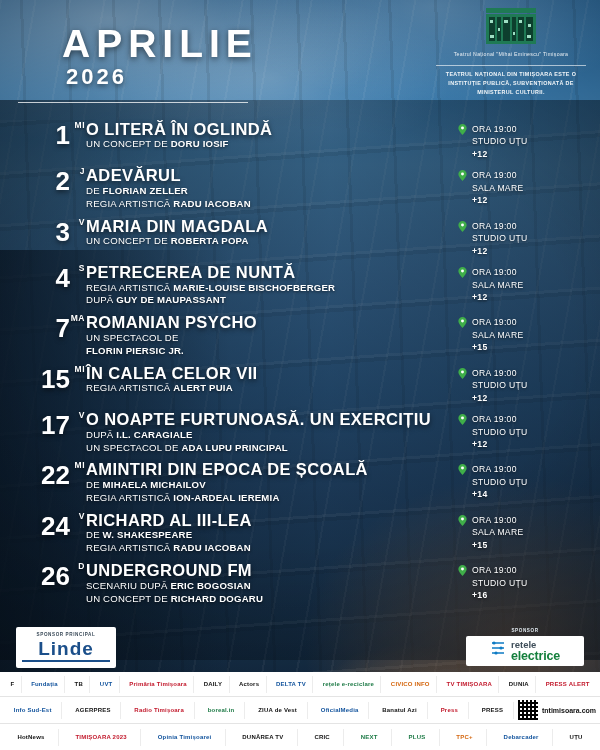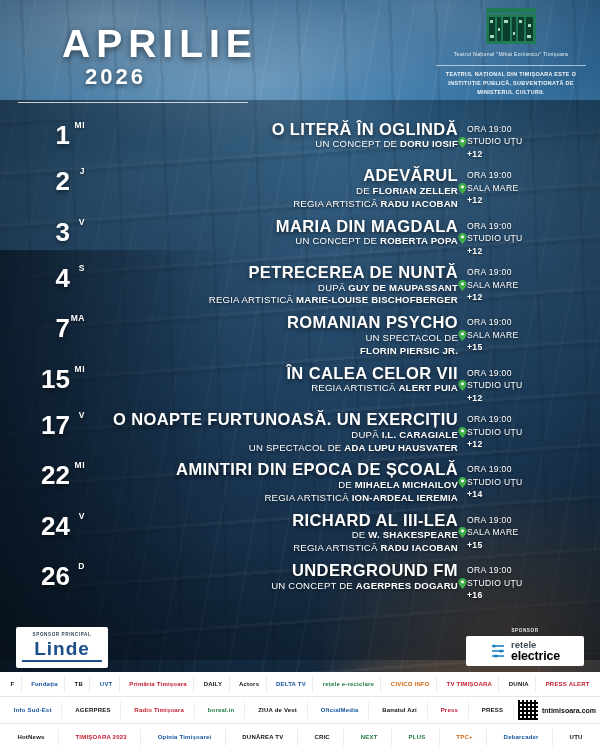--- a/index.html
+++ b/index.html
@@ -80,21 +80,20 @@
   .month {
     position: absolute; left: 62px; top: 22px;
     font-size: 39px; font-weight: 700; letter-spacing: 6px;
     text-shadow: 0 2px 6px rgba(0,0,0,.55);
     text-align: center;
   }
   .year {
     position: absolute; left: 66px; top: 64px;
     font-size: 22px; font-weight: 700; letter-spacing: 3px;
     text-shadow: 0 2px 5px rgba(0,0,0,.5);
-    margin-left: 19px;
   }
   .head-rule {
     position: absolute; left: 18px; top: 102px; width: 230px; height: 1px;
     background: rgba(255,255,255,.75);
   }
   .tnt-logo {
     position: absolute; right: 14px; top: 8px; width: 150px; text-align: center;
   }
   .tnt-mark { margin: 0 auto; display: block; }
   .tnt-name {
@@ -125,60 +124,60 @@
   }
   .daynum {
     font-size: 26px; font-weight: 700; line-height: 1;
     text-shadow: 0 2px 5px rgba(0,0,0,.55);
   }
   .dayabbr {
     position: absolute; right: 1px; top: 0;
     font-size: 8.5px; font-weight: 700; letter-spacing: .5px;
     text-shadow: 0 1px 3px rgba(0,0,0,.6);
   }
-  .info { flex: 1 1 auto; padding-top: 0px; text-align: right; }
+  .info { flex: 1 1 auto; padding-top: 0px; }
   .title {
     font-size: 16.5px; font-weight: 700; letter-spacing: .4px; line-height: 1.12;
     text-shadow: 0 2px 5px rgba(0,0,0,.6);
   }
   .credit {
     font-size: 9.6px; line-height: 1.35; letter-spacing: .2px;
     text-shadow: 0 1px 3px rgba(0,0,0,.6);
   }
   .credit b { font-weight: 700; }
   .meta {
     flex: 0 0 128px; width: 128px;
-    display: flex; align-items: center; 
+    display: flex; align-items: flex-start; gap: 5px;
     padding-top: 3px;
   }
   .pin { flex: 0 0 9px; padding-top: 1px; }
   .meta-lines { font-size: 8.6px; line-height: 1.45; letter-spacing: .3px;
     text-shadow: 0 1px 3px rgba(0,0,0,.6); }
   .meta-lines .age { font-weight: 700; }
 
   
   .sponsor-top {
-    position: absolute; left: 16px; bottom: 82px; width: 92px;
+    position: absolute; left: 16px; bottom: 82px; width: 100px;
     background: #fff; color: #123; border-radius: 2px;
     padding: 5px 6px 6px 6px; text-align: center;
   }
   .sponsor-label { font-size: 4.6px; letter-spacing: .6px; color: #3a4a58; font-weight: 700; }
   .linde { font-size: 19px; font-weight: 700; color: #1b4f8a; letter-spacing: 1px; margin-top: 2px; line-height: 1; }
   .linde-rule { height: 2px; background: #1b4f8a; margin-top: 2px; }
   .sponsor-right {
     position: absolute; right: 16px; bottom: 84px; width: 118px; text-align: right;
   }
   .sponsor-right .sponsor-label { text-align: center; color: #dfe7ee; }
   .retele {
     background: #fff; border-radius: 2px; padding: 4px 6px; margin-top: 3px;
-    display: flex; align-items: center; justify-content: center; gap: 5px;
+    display: flex; align-items: flex-start; justify-content: center; gap: 5px;
   }
   .retele-txt { text-align: left; line-height: 1; }
   .retele-txt .r1 { font-size: 9.5px; font-weight: 700; color: #3f4e5a; }
-  .retele-txt .r2 { font-size: 12.5px; font-weight: 700; color: #000000; letter-spacing: -.2px; }
+  .retele-txt .r2 { font-size: 12.5px; font-weight: 700; color: #15803d; letter-spacing: -.2px; }
 
   
   .footer {
     position: absolute; left: 0; right: 0; bottom: 0; height: 78px;
     background: #fff;
   }
   .logobar {
     display: flex; align-items: center; gap: 3px;
     padding: 0 4px;
     border-bottom: 1px solid #e4e4e4;
@@ -330,22 +329,22 @@
       </div>
     </div>
 
     <div class="row">
       <div class="daycol">
         <span class="dayabbr">S</span>
         <span class="daynum">4</span>
       </div>
       <div class="info">
         <div class="title">PETRECEREA DE NUNTĂ</div>
+        <div class="credit"><span>REGIA ARTISTICĂ </span><b>MARIE-LOUISE BISCHOFBERGER</b></div>
         <div class="credit"><span>DUPĂ </span><b>GUY DE MAUPASSANT</b></div>
-        <div class="credit"><span>REGIA ARTISTICĂ </span><b>MARIE-LOUISE BISCHOFBERGER</b></div>
       </div>
       <div class="meta">
         <svg class="pin" width="9" height="12" viewBox="0 0 9 12">
             <path d="M4.5 0C2 0 0 2 0 4.4 0 7.6 4.5 12 4.5 12S9 7.6 9 4.4C9 2 7 0 4.5 0z" fill="#3fae49"></path>
             <circle cx="4.5" cy="4.4" r="1.6" fill="#fff"></circle>
           </svg>
         <div class="meta-lines">
           <div>ORA 19:00</div>
           <div>SALA MARE</div>
           <div class="age">+12</div>
@@ -399,21 +398,21 @@
     </div>
 
     <div class="row">
       <div class="daycol">
         <span class="dayabbr">V</span>
         <span class="daynum">17</span>
       </div>
       <div class="info">
         <div class="title">O NOAPTE FURTUNOASĂ. UN EXERCIȚIU</div>
         <div class="credit"><span>DUPĂ </span><b>I.L. CARAGIALE</b></div>
-        <div class="credit"><span>UN SPECTACOL DE </span><b>ADA LUPU HAUSVATER</b></div>
+        <div class="credit"><span>UN SPECTACOL DE </span><b>ADA LUPU PRINCIPAL</b></div>
       </div>
       <div class="meta">
         <svg class="pin" width="9" height="12" viewBox="0 0 9 12">
             <path d="M4.5 0C2 0 0 2 0 4.4 0 7.6 4.5 12 4.5 12S9 7.6 9 4.4C9 2 7 0 4.5 0z" fill="#3fae49"></path>
             <circle cx="4.5" cy="4.4" r="1.6" fill="#fff"></circle>
           </svg>
         <div class="meta-lines">
           <div>ORA 19:00</div>
           <div>STUDIO UȚU</div>
           <div class="age">+12</div>
@@ -467,21 +466,22 @@
       </div>
     </div>
 
     <div class="row">
       <div class="daycol">
         <span class="dayabbr">D</span>
         <span class="daynum">26</span>
       </div>
       <div class="info">
         <div class="title">UNDERGROUND FM</div>
-        <div class="credit"><span>UN CONCEPT DE </span><b>AGERPRES DOGARU</b></div>
+        <div class="credit"><span>SCENARIU DUPĂ </span><b>ERIC BOGOSIAN</b></div>
+        <div class="credit"><span>UN CONCEPT DE </span><b>RICHARD DOGARU</b></div>
       </div>
       <div class="meta">
         <svg class="pin" width="9" height="12" viewBox="0 0 9 12">
             <path d="M4.5 0C2 0 0 2 0 4.4 0 7.6 4.5 12 4.5 12S9 7.6 9 4.4C9 2 7 0 4.5 0z" fill="#3fae49"></path>
             <circle cx="4.5" cy="4.4" r="1.6" fill="#fff"></circle>
           </svg>
         <div class="meta-lines">
           <div>ORA 19:00</div>
           <div>STUDIO UȚU</div>
           <div class="age">+16</div>

